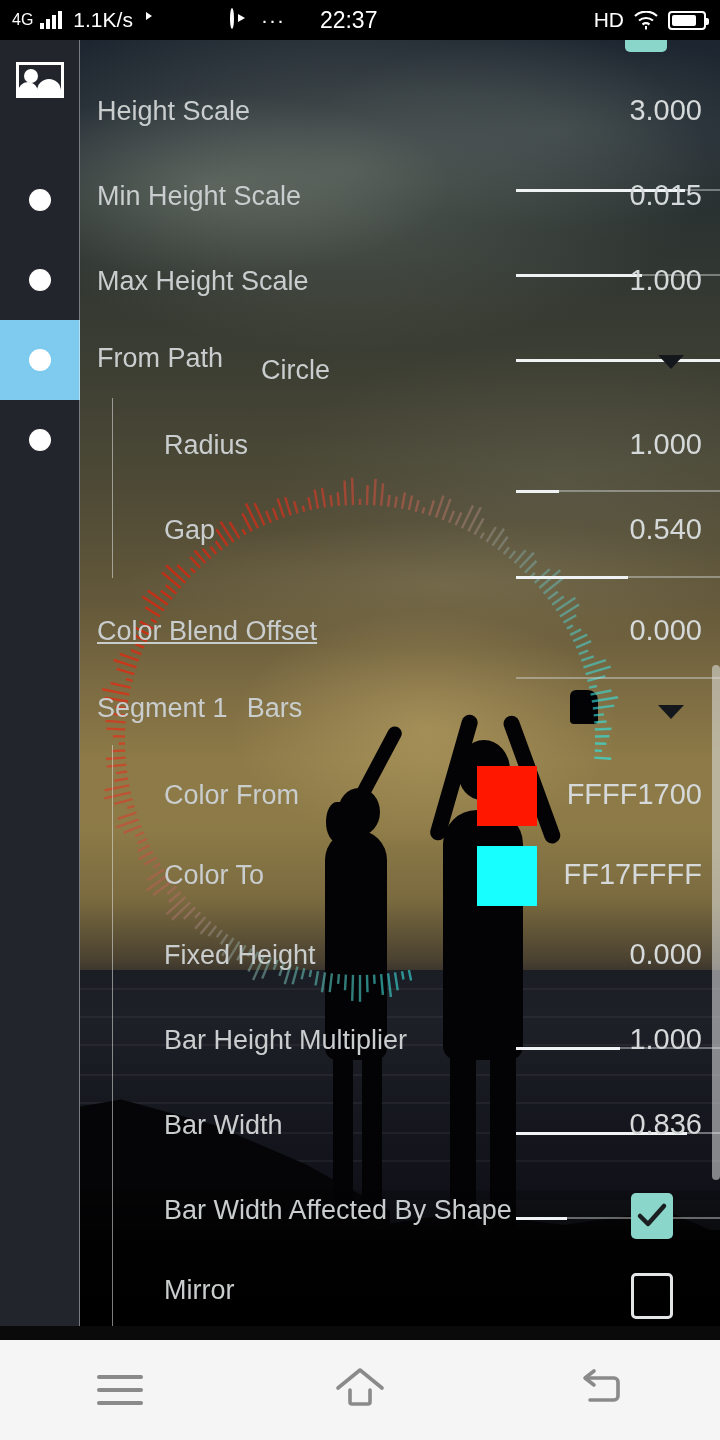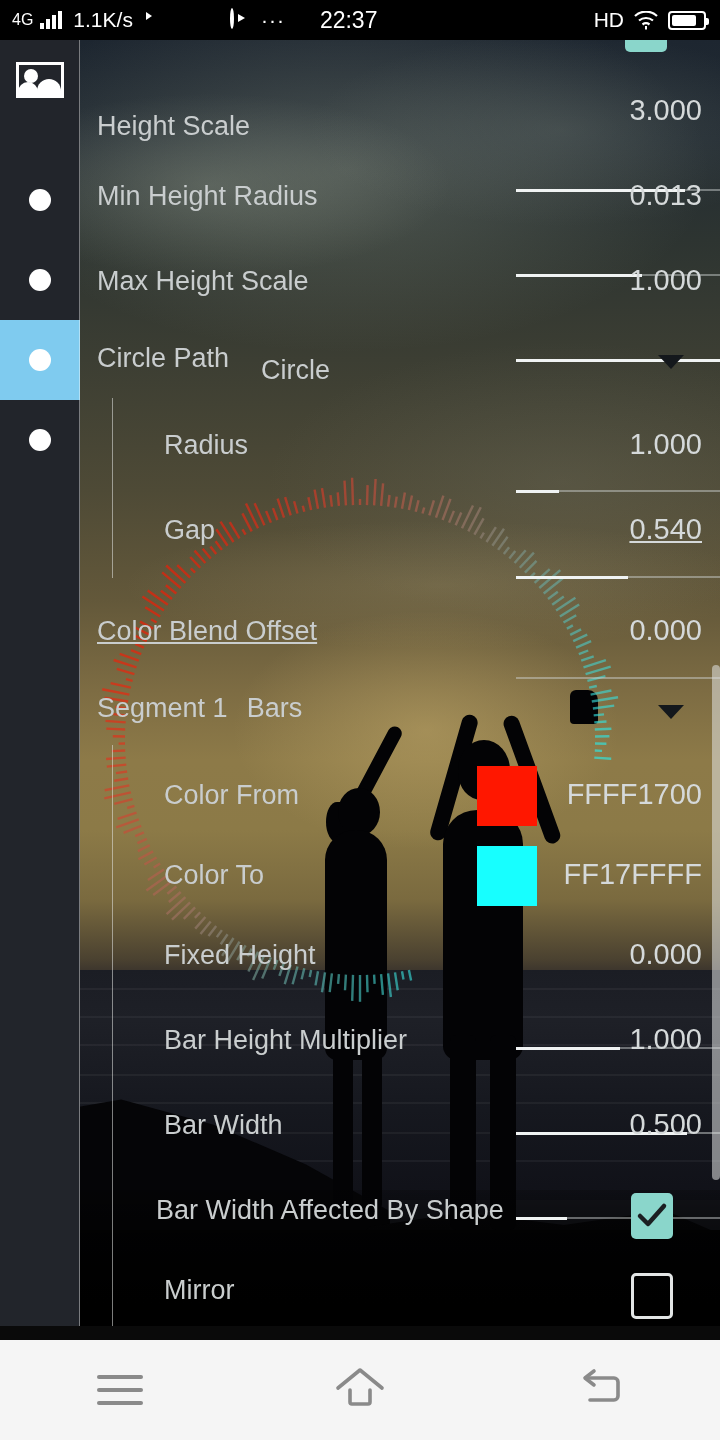--- a/index.html
+++ b/index.html
@@ -415,59 +415,59 @@
     </div>
   </div>
   <div class="sb-divider"></div>
 
   <div class="content">
 
     <div class="cut-chip" style="left:545px; top:0px; width:42px; height:12px;"></div>
     <div class="indent-line" style="left:32px; top:358px; height:180px;"></div>
     <div class="indent-line" style="left:32px; top:705px; height:595px;"></div>
   <div class="row" style="top: 56px;">
-        <div class="row-label" style="left: 17px; top: 15px;">Height Scale</div>
+        <div class="row-label" style="left: 17px; top: 0px;">Height Scale</div>
         <div class="row-value" style="top: -2px; margin-left: 25px;">3.000</div>
       </div>
       <div class="slider" style="left: 436px; right: 0px; top: 149px;">
         <span class="track"></span>
         <span class="fill" style="width:83%"></span>
       </div>
       <div class="row" style="top: 141px;">
-        <div class="row-label" style="left: 17px; top: 0px;">Min Height Radius</div>
-        <div class="row-value" style="top: -2px;">0.013</div>
+        <div class="row-label" style="left: 17px; top: 0px;">Min Height Scale</div>
+        <div class="row-value" style="top: -2px;">0.015</div>
       </div>
       <div class="slider" style="left: 436px; right: 0px; top: 234px;">
         <span class="track"></span>
         <span class="fill" style="width:62%"></span>
       </div>
       <div class="row" style="top: 226px;">
         <div class="row-label" style="left: 17px; top: 0px;">Max Height Scale</div>
         <div class="row-value" style="top: -2px;">1.000</div>
       </div>
       <div class="slider" style="left: 436px; right: 0px; top: 319px;">
         <span class="track"></span>
         <span class="fill" style="width:100%"></span>
       </div>
       <div class="row" style="top: 303px;">
-        <div class="row-label" style="left: 17px; top: 0px;">Circle Path</div>
+        <div class="row-label" style="left: 17px; top: 0px;">From Path</div>
         <div class="row-sub" style="left: 181px; top: 12px;">Circle</div>
         <div class="caret" style="right: 36px; top: 12px;"></div>
       </div>
       <div class="row" style="top: 390px;">
         <div class="row-label" style="left: 84px; top: 0px;">Radius</div>
         <div class="row-value" style="top: -2px;">1.000</div>
       </div>
       <div class="slider" style="left: 436px; right: 0px; top: 450px;">
         <span class="track"></span>
         <span class="fill" style="width:21%"></span>
       </div>
       <div class="row" style="top: 475px;">
         <div class="row-label" style="left: 84px; top: 0px;">Gap</div>
-        <div class="row-value" style="top: -2px; text-decoration: underline;">0.540</div>
+        <div class="row-value" style="top: -2px;">0.540</div>
       </div>
       <div class="slider" style="left: 436px; right: 0px; top: 536px;">
         <span class="track"></span>
         <span class="fill" style="width:55.00000000000001%"></span>
       </div>
       <div class="row" style="top: 576px;">
         <div class="row-label" style="left: 17px; top: 0px; text-decoration: underline;">Color Blend Offset</div>
         <div class="row-value" style="top: -2px;">0.000</div>
       </div>
       <div class="slider" style="left: 436px; right: 0px; top: 637px;">
@@ -500,28 +500,28 @@
       <div class="row" style="top: 985px;">
         <div class="row-label" style="left: 84px; top: 0px;">Bar Height Multiplier</div>
         <div class="row-value" style="top: -2px;">1.000</div>
       </div>
       <div class="slider" style="left: 436px; right: 0px; top: 1092px;">
         <span class="track"></span>
         <span class="fill" style="width:84%"></span>
       </div>
       <div class="row" style="top: 1070px;">
         <div class="row-label" style="left: 84px; top: 0px;">Bar Width</div>
-        <div class="row-value" style="top: -2px;">0.500</div>
+        <div class="row-value" style="top: -2px;">0.836</div>
       </div>
       <div class="slider" style="left: 436px; right: 0px; top: 1177px;">
         <span class="track"></span>
         <span class="fill" style="width:25%"></span>
       </div>
       <div class="row" style="top: 1155px;">
-        <div class="row-label" style="left: 76px; top: 0px;">Bar Width Affected By Shape</div>
+        <div class="row-label" style="left: 84px; top: 0px;">Bar Width Affected By Shape</div>
         <div class="checkbox on" style="right: 47px; top: -2px;">
           <svg width="32" height="32" viewBox="0 0 32 32">
             <path d="M4 16 L12 24 L28 6" stroke="#1b1f22" stroke-width="4.5" fill="none" stroke-linecap="round" stroke-linejoin="round"></path>
           </svg>
         </div>
       </div>
       <div class="row" style="top: 1235px;">
         <div class="row-label" style="left: 84px; top: 0px;">Mirror</div>
         <div class="checkbox off" style="right: 47px; top: -2px;"></div>
       </div>

